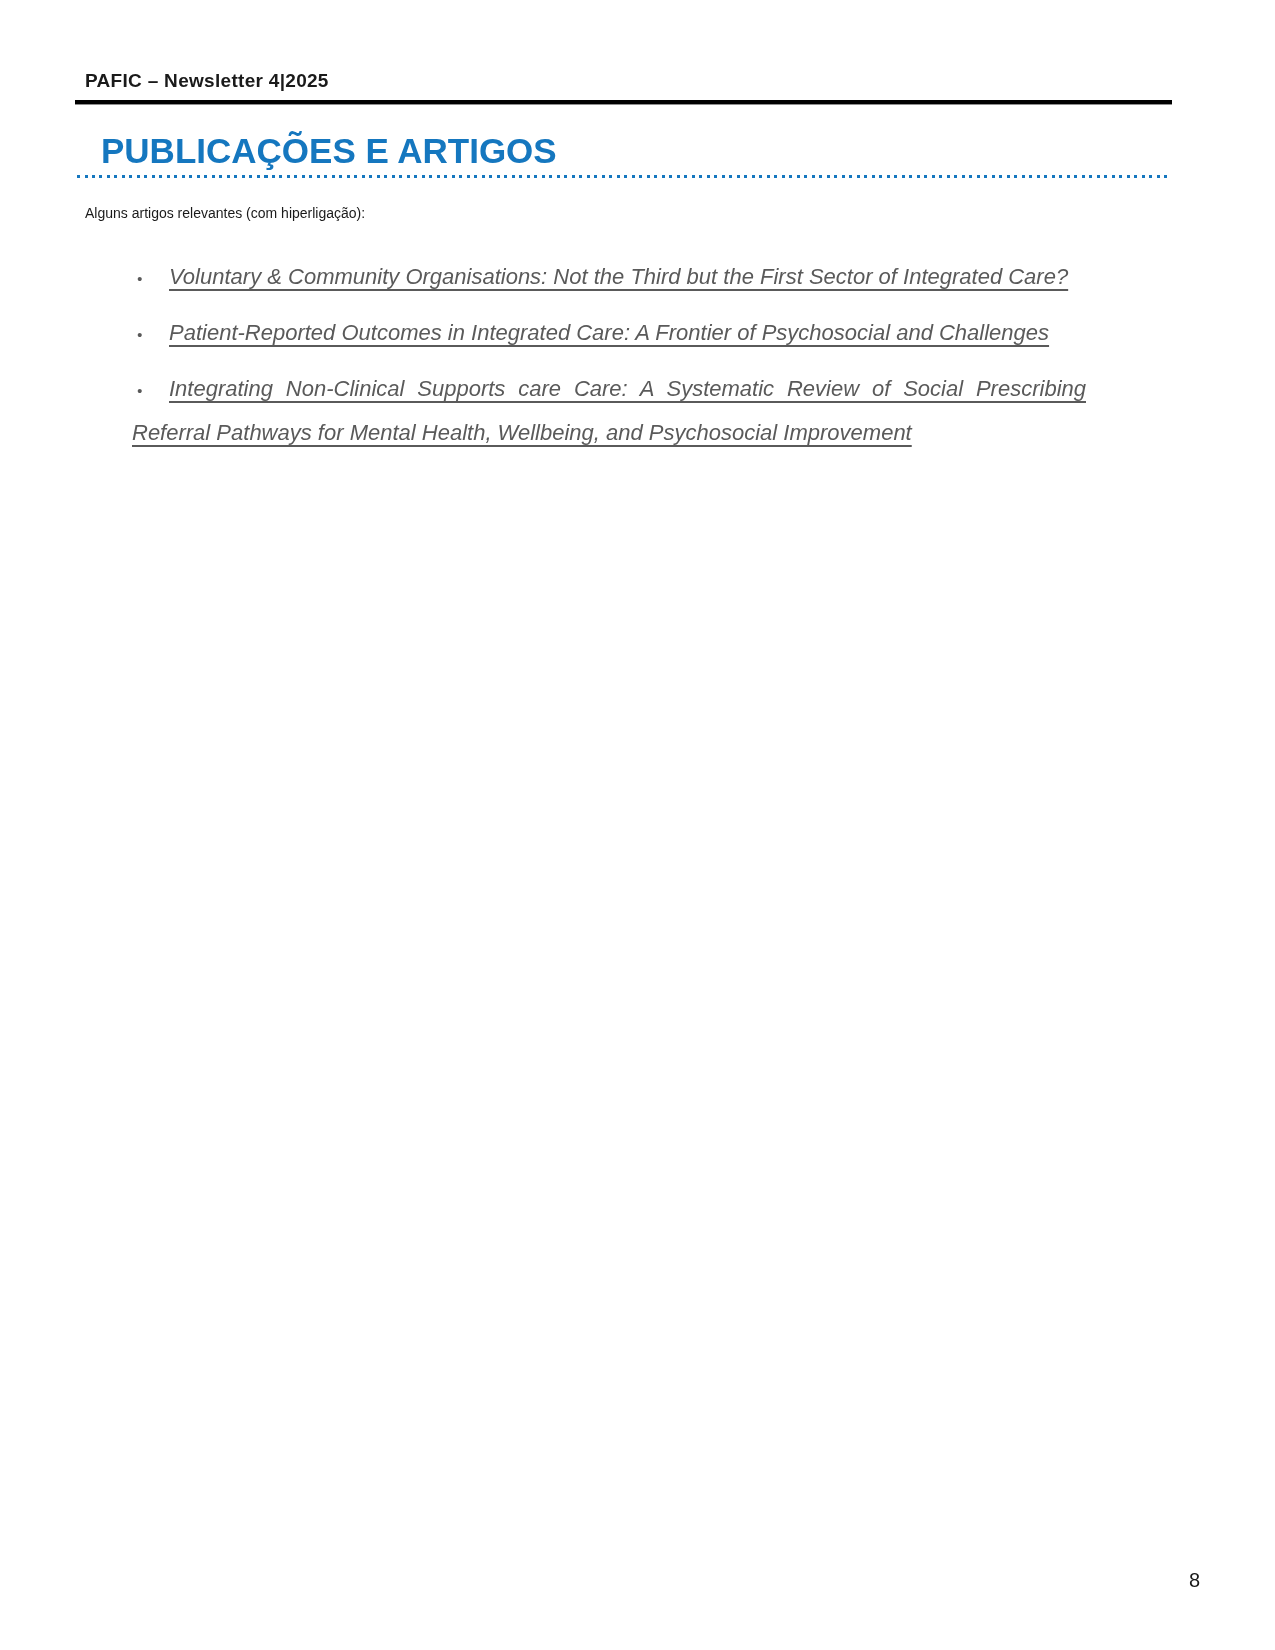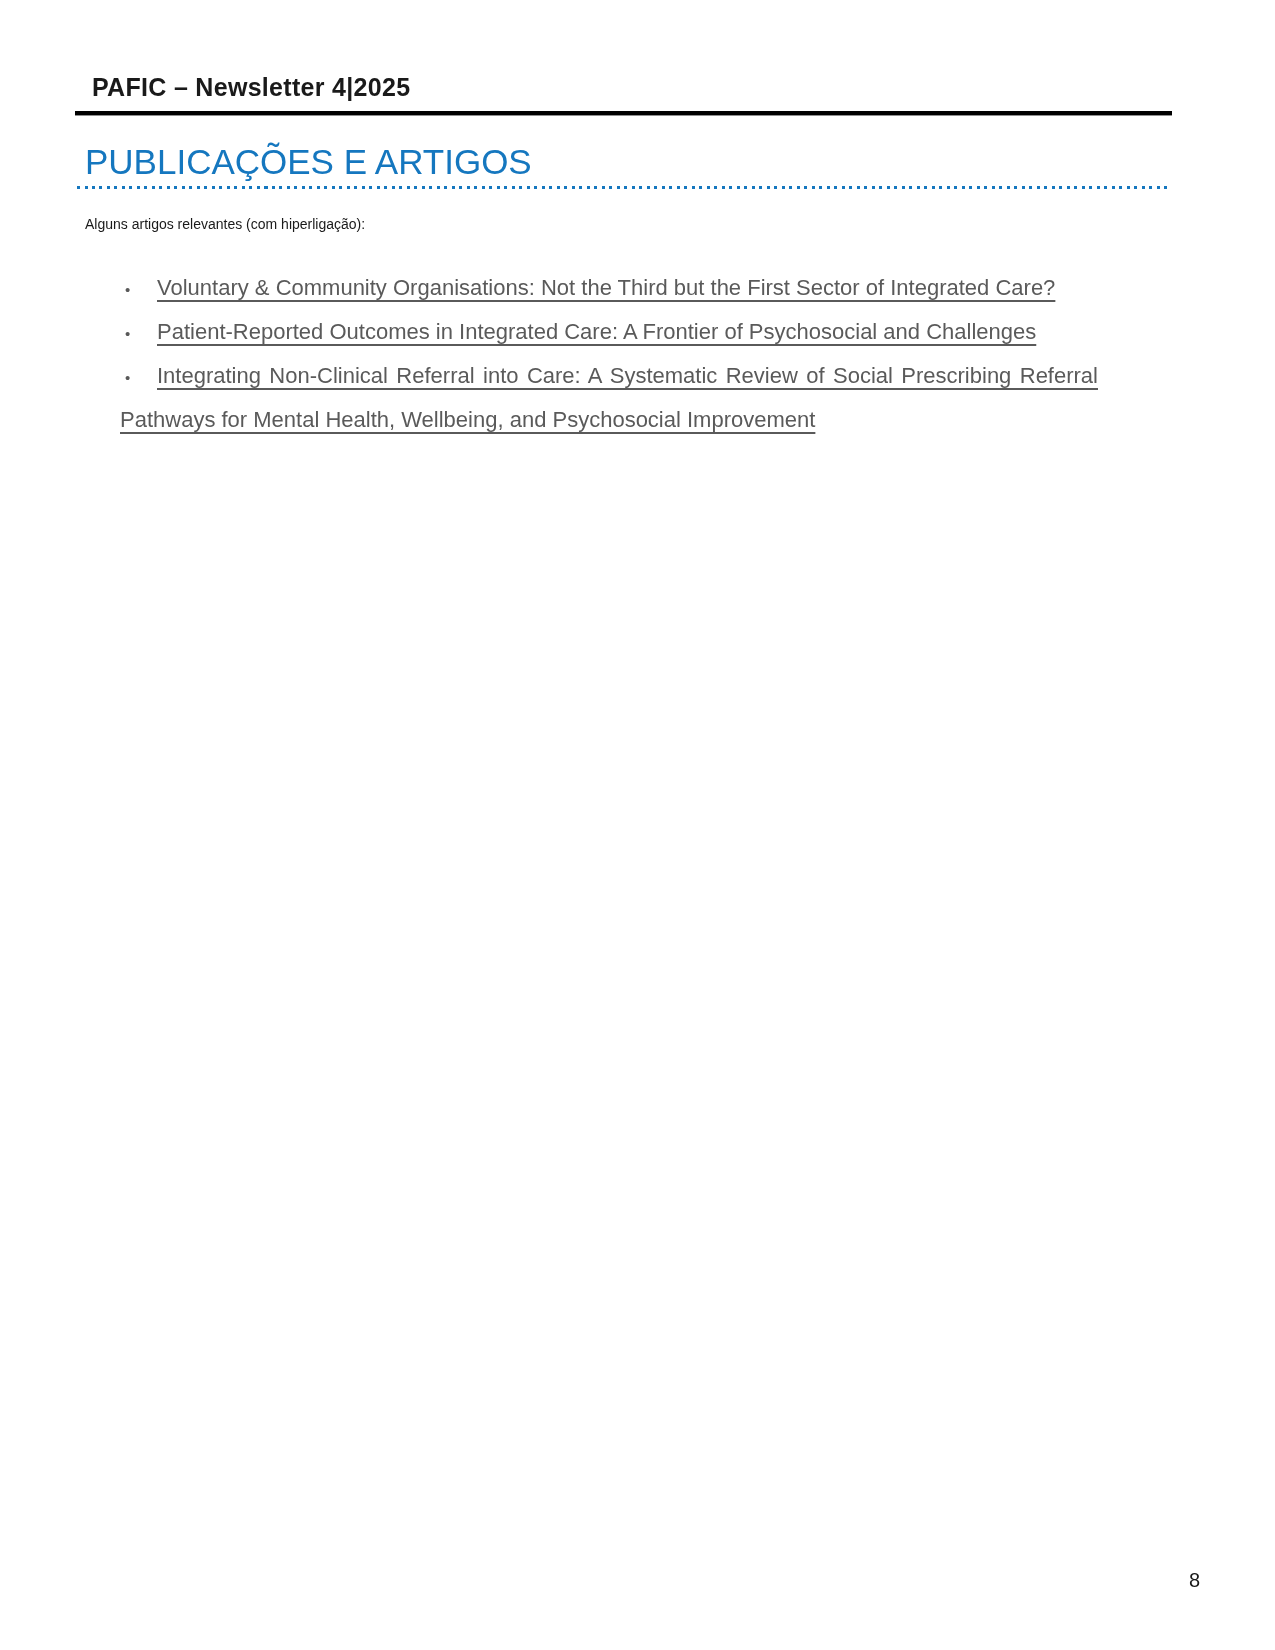--- a/index.html
+++ b/index.html
@@ -16,40 +16,40 @@
     height: 1650px;
     background: #ffffff;
     font-family: "Liberation Sans", sans-serif;
     overflow: hidden;
   }
   .content {
     padding: 64px 103px 0 85px;
   }
   
   .doc-title {
-    margin: 7px;
-    font-size: 25px;
+    margin: 0;
+    font-size: 19px;
     line-height: 33px;
     font-weight: 700;
     color: var(--text-black);
     letter-spacing: 0.3px;
   }
   .header-rule {
     margin-top: 3px;
     margin-left: -10px;
     height: 5px;
     background: var(--rule-black);
     border-bottom: 1px solid #8f8f8f;
   }
   
   .section-heading {
-    margin: 28px 0 0 0;
+    margin: 28px 0 0 16px;
     font-size: 35px;
     line-height: 36px;
-    font-weight: 400;
+    font-weight: 700;
     color: var(--accent-blue);
   }
   .dotted-rule {
     margin-top: 6px;
     margin-left: -8px;
     height: 3px;
     background-image: repeating-linear-gradient(
       to right,
       var(--accent-blue) 0px, var(--accent-blue) 3px,
       transparent 3px, transparent 7.5px
@@ -60,26 +60,27 @@
     margin: 22px 0 0 0;
     font-size: 14px;
     line-height: 26px;
     color: var(--text-black);
   }
   .article-list {
     margin: 30px 0 0 35px;
     width: 978px;
   }
   .article-item {
-    margin: 0;
+    margin: 12px;
     font-size: 22px;
     line-height: 42px;
     text-align: justify;
     text-align-last: left;
     color: var(--link-gray);
+    font-style: italic;
   }
   .bullet {
     display: inline-block;
     width: 37px;
     padding-left: 5px;
     font-size: 15px;
     color: #595959;
   }
   .article-link {
     color: var(--link-gray);
@@ -113,21 +114,21 @@
       <h1 class="section-heading">PUBLICAÇÕES E ARTIGOS</h1>
       <div class="dotted-rule"></div>
 
       <p class="intro-text">Alguns artigos relevantes (com hiperligação):</p>
 
       <div class="article-list">
   <p class="article-item"><span class="bullet">•</span><a class="article-link">Voluntary &amp; Community Organisations: Not the Third but the First Sector of Integrated Care?</a></p>
 
   <p class="article-item"><span class="bullet">•</span><a class="article-link">Patient-Reported Outcomes in Integrated Care: A Frontier of Psychosocial and Challenges</a></p>
 
-  <p class="article-item"><span class="bullet">•</span><a class="article-link">Integrating Non-Clinical Referral into Care: A Systematic Review of Social Prescribing Referral Pathways for Mental Health, Wellbeing, and Psychosocial Improvement</a></p>
+  <p class="article-item"><span class="bullet">•</span><a class="article-link">Integrating Non-Clinical Supports care Care: A Systematic Review of Social Prescribing Referral Pathways for Mental Health, Wellbeing, and Psychosocial Improvement</a></p>
 
 </div>
     </main>
 
   </div>
 
   <div class="page-number">8</div>
 </div>
 
 </body></html>

